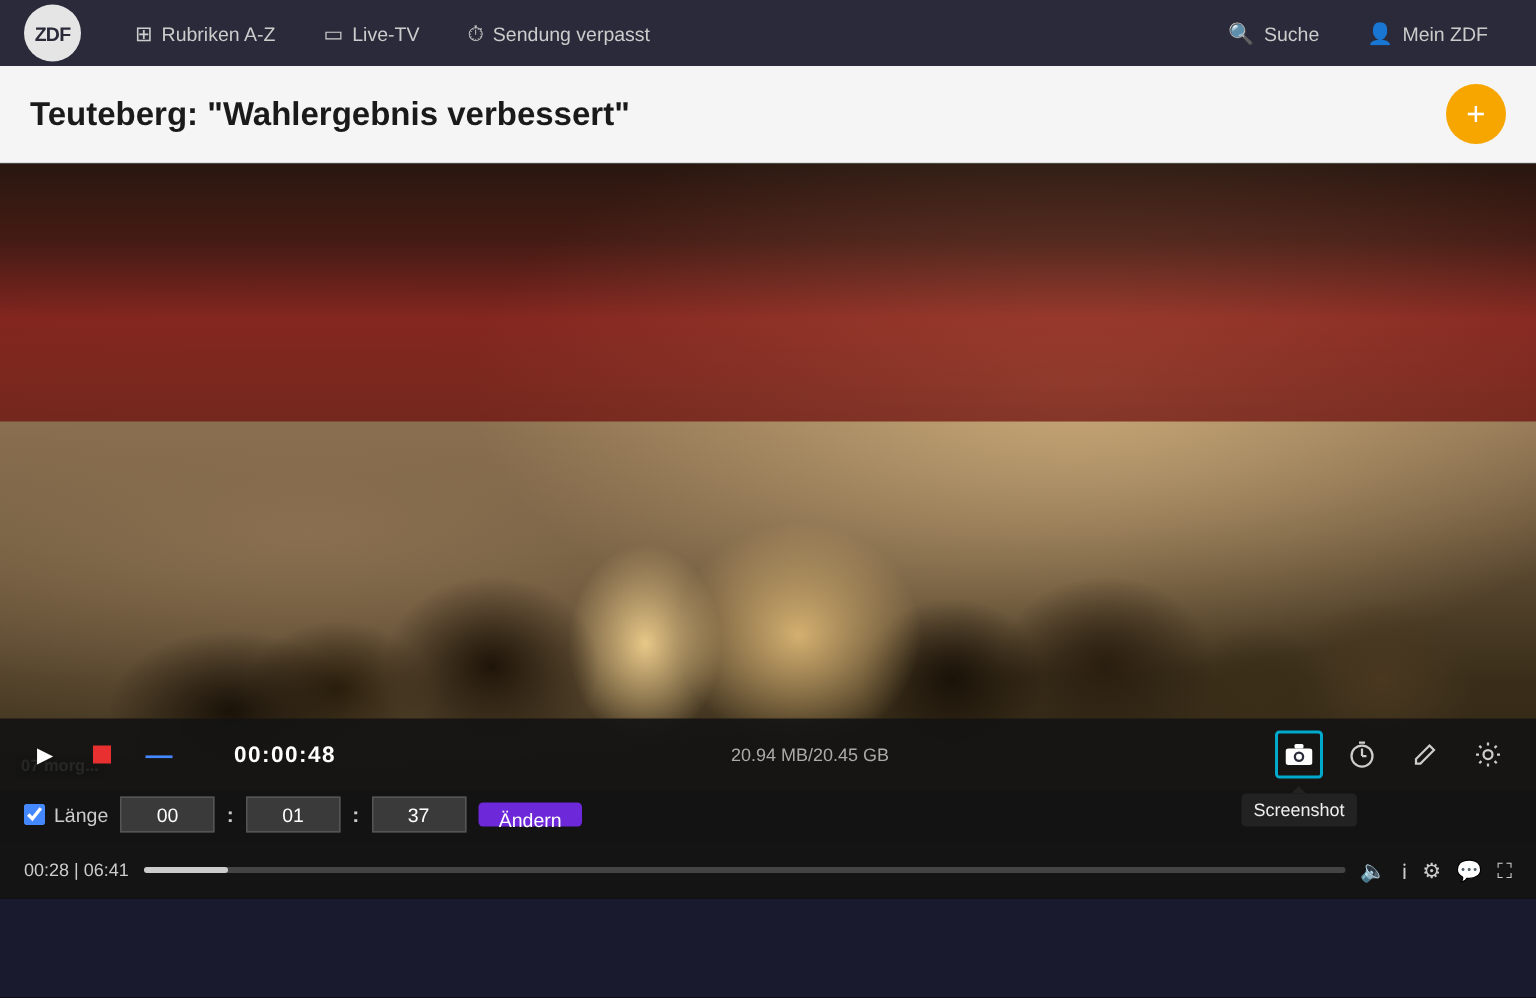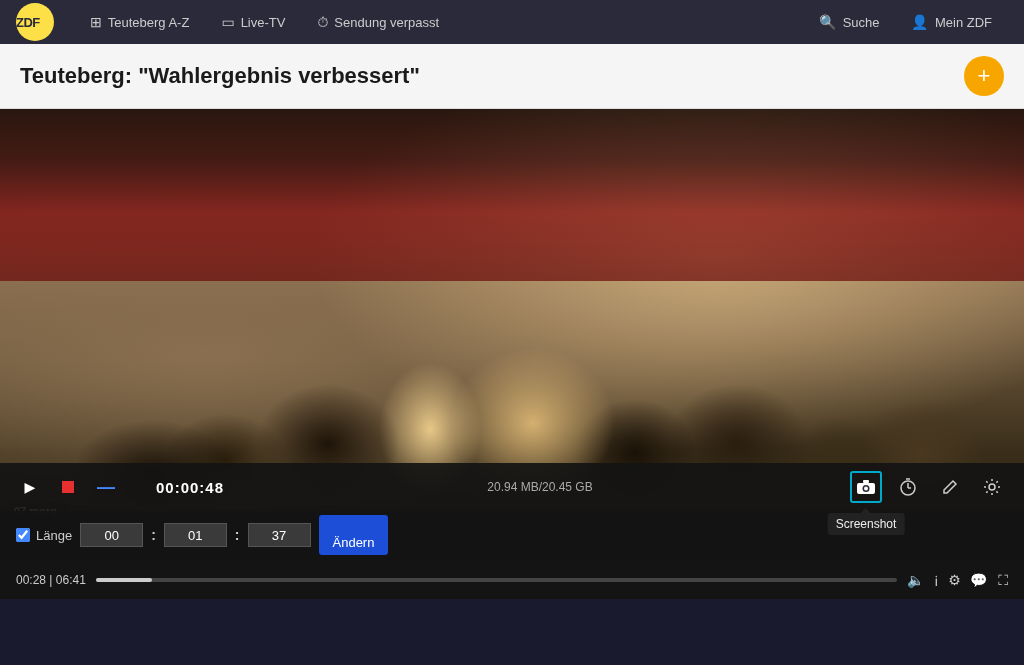--- a/index.html
+++ b/index.html
@@ -22,24 +22,24 @@
     }
     .zdf-logo {
       display: flex;
       align-items: center;
       margin-right: 20px;
     }
     .zdf-logo-circle {
       width: 38px;
       height: 38px;
       border-radius: 50%;
-      background: #fde047;
-      display: flex;
-      align-items: center;
-      justify-content: flex-start;
+      background: #e5e5e5;
+      display: flex;
+      align-items: center;
+      justify-content: center;
       font-weight: 900;
       font-size: 13px;
       color: #2a2a3a;
       letter-spacing: -0.5px;
     }
     .nav-items {
       display: flex;
       align-items: center;
       gap: 0;
       flex: 1;
@@ -326,25 +326,25 @@
       padding: 2px;
     }
 
     .time-separator {
       color: #ccc;
       font-size: 14px;
       font-weight: bold;
     }
 
     .change-btn {
-      background: #1d4ed8;
+      background: #6d28d9;
       border: none;
       color: white;
       font-size: 13px;
-      padding: 20px 14px;
+      padding: 4px 14px;
       cursor: pointer;
       border-radius: 3px;
       height: 16px;
     }
 
     
     .bottom-bar {
       display: flex;
       align-items: center;
       padding: 6px 16px;
@@ -409,21 +409,21 @@
 
 <nav class="top-nav">
   <div class="zdf-logo">
     <div class="zdf-logo-circle">
       <span>ZDF</span>
     </div>
   </div>
   <div class="nav-items">
     <div class="nav-item">
       <span class="nav-icon">⊞</span>
-      <span>Teuteberg A-Z</span>
+      <span>Rubriken A-Z</span>
     </div>
     <div class="nav-item">
       <span class="nav-icon">▭</span>
       <span>Live-TV</span>
     </div>
     <div class="nav-item">
       <span class="nav-icon">⏱</span>
       <span>Sendung verpasst</span>
     </div>
   </div>

